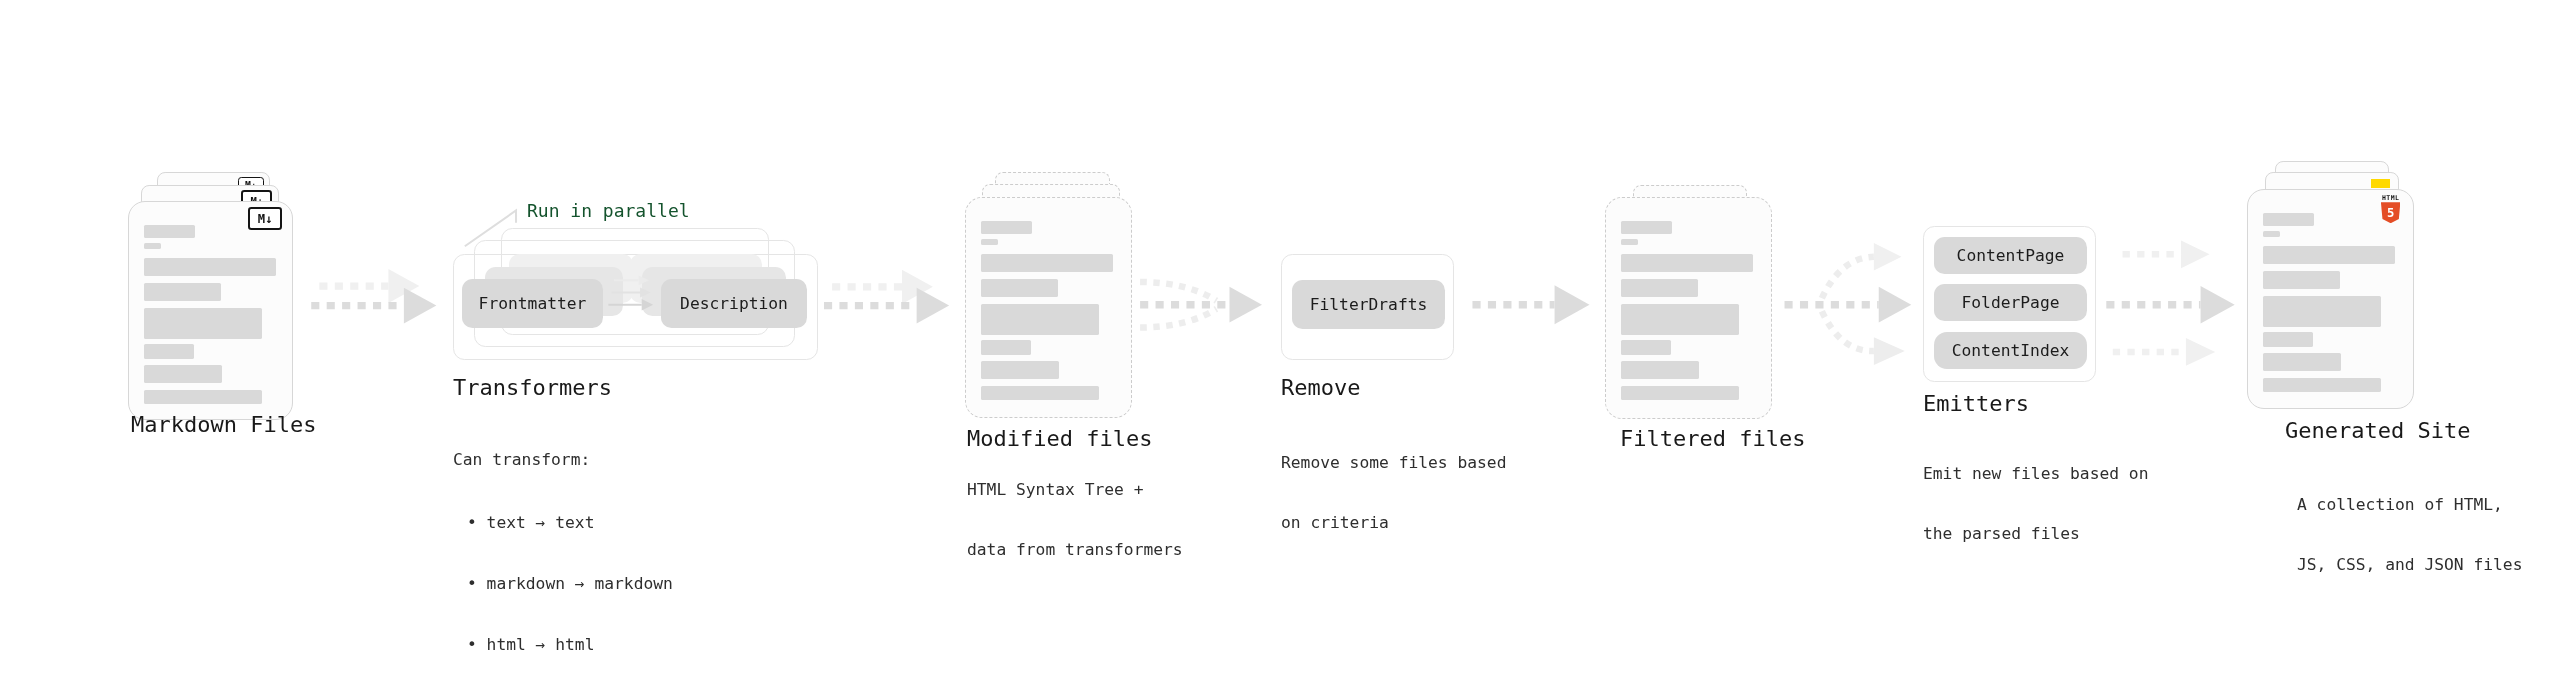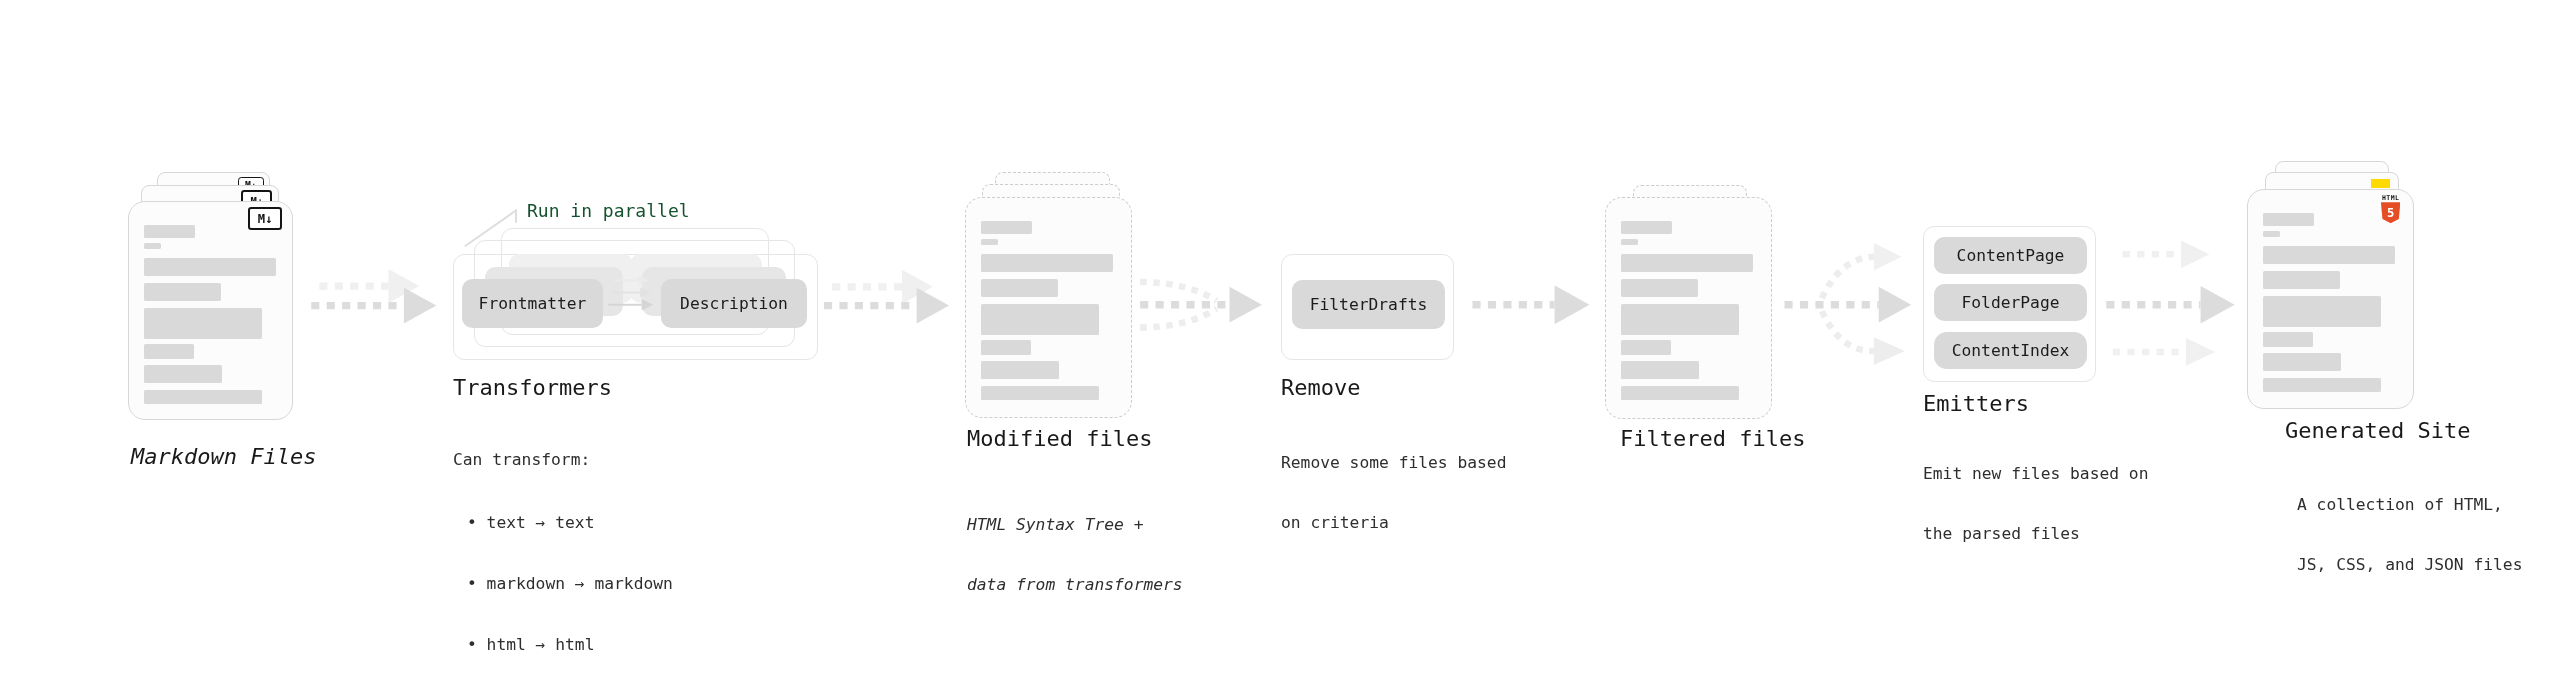--- a/index.html
+++ b/index.html
@@ -129,21 +129,21 @@
         <i class="b1"></i>
           <i class="b2"></i>
           <i class="b3"></i>
           <i class="b4"></i>
           <i class="b5"></i>
           <i class="b6"></i>
           <i class="b7"></i>
           <i class="b8"></i>
       </span>
     </div>
-    <div class="title" style="left:131px;top:444px;font-style:italic;">Markdown Files</div>
+    <div class="title" style="left:131px;top:412px;">Markdown Files</div>
   </div>
 
   <div>
     <div class="annotation" style="left:527px;top:200px;">Run in parallel</div>
     <div class="frame" style="left:501px;top:228px;width:268px;height:107px;"></div>
     <div class="frame" style="left:474px;top:240px;width:321px;height:107px;"></div>
     <div class="frame" style="left:453px;top:254px;width:365px;height:106px;"></div>
 
     <div class="pill ghost2" style="left:509px;top:254px;width:124px;height:49px;"></div>
     <div class="pill ghost2" style="left:630px;top:254px;width:132px;height:49px;"></div>
@@ -179,21 +179,21 @@
           <i class="b2"></i>
           <i class="b3"></i>
           <i class="b4"></i>
           <i class="b5"></i>
           <i class="b6"></i>
           <i class="b7"></i>
           <i class="b8"></i>
       </span>
     </div>
     <div class="title" style="left:967px;top:426px;">Modified files</div>
-    <div class="body" style="left:967px;top:474px;font-style:italic;">
+    <div class="body" style="left:967px;top:439px;">
       <div>HTML Syntax Tree +</div>
       <div>data from transformers</div>
     </div>
   </div>
 
   <div>
     <div class="frame filled" style="left:1281px;top:254px;width:173px;height:106px;"></div>
     <div class="pill" style="left:1292px;top:280px;width:153px;height:49px;">FilterDrafts</div>
     <div class="title" style="left:1281px;top:375px;">Remove</div>
     <div class="body" style="left:1281px;top:412px;">

